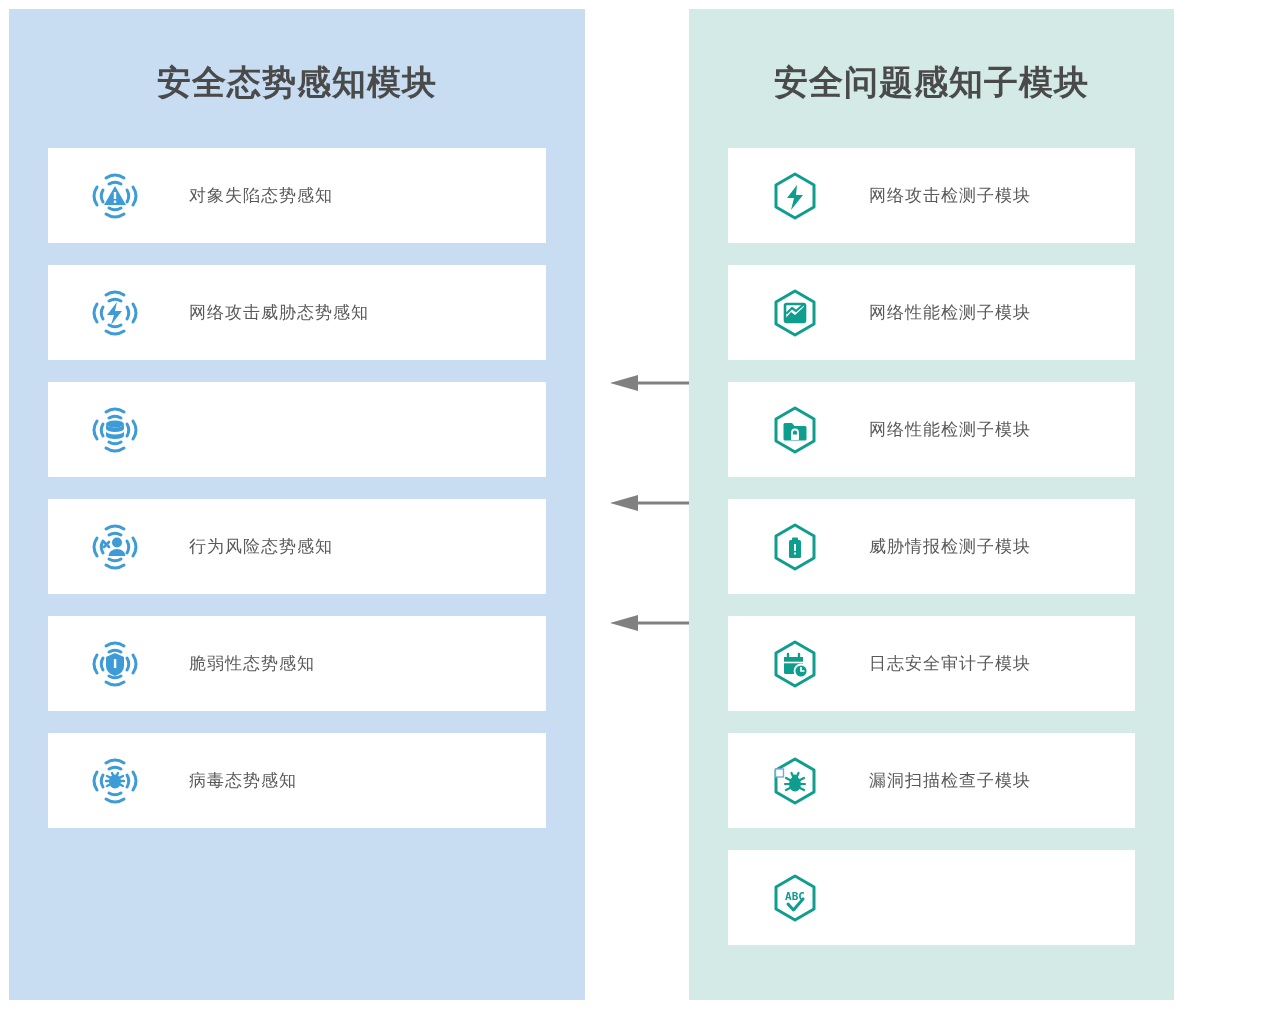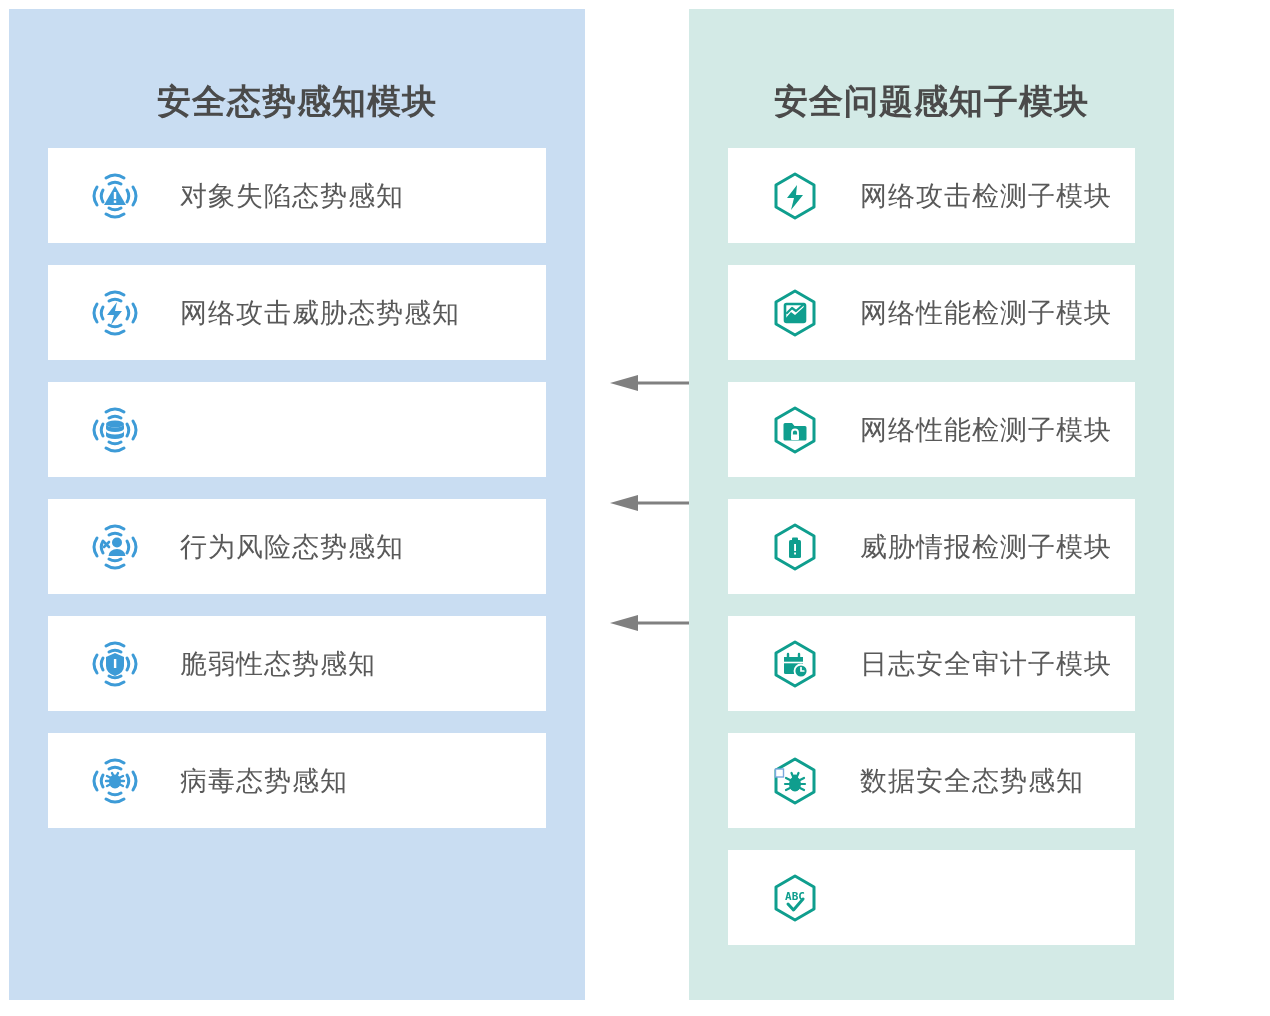--- a/index.html
+++ b/index.html
@@ -38,21 +38,21 @@
     width: 485px;
     background: #d3eae6;
   }
 
   .panel-title {
     text-align: center;
     font-size: 34px;
     font-weight: bold;
     color: #4a4a4a;
     letter-spacing: 1px;
-    padding-top: 74px;
+    padding-top: 55px;
     padding-bottom: 0;
     line-height: 1.1;
     height: 139px;
   }
 
   
   .card-list {
     display: flex;
     flex-direction: column;
     gap: 22px;
@@ -70,22 +70,22 @@
     width: 62px;
     height: 62px;
     flex: 0 0 62px;
     display: flex;
     justify-content: center;
   }
 
   .card-icon svg { display: block; }
 
   .card-label {
-    margin-left: 34px;
-    font-size: 27px;
+    margin-left: 43px;
+    font-size: 17px;
     color: #595959;
     letter-spacing: 1px;
     white-space: nowrap;
   }
 
   
   .arrow {
     position: absolute;
     left: 608px;
     width: 94px;
@@ -346,21 +346,21 @@
               <line x1="22" y1="40" x2="26" y2="38"></line>
               <line x1="40" y1="40" x2="36" y2="38"></line>
               <line x1="27.5" y1="23" x2="29" y2="26.5"></line>
               <line x1="34.5" y1="23" x2="33" y2="26.5"></line>
             </g>
             <ellipse cx="31" cy="34" rx="6" ry="7.5" fill="#0f9e8e"></ellipse>
             <circle cx="31" cy="27.5" r="3" fill="#0f9e8e"></circle>
             <rect x="11.5" y="19" width="8" height="8" fill="#ffffff" stroke="#7aa8dd" stroke-width="1.4"></rect>
           </svg>
         </span>
-        <span class="card-label">数据安全态势感知</span>
+        <span class="card-label">漏洞扫描检查子模块</span>
       </div>
 
       <div class="card">
         <span class="card-icon">
           <svg width="62" height="62" viewBox="0 0 62 62">
             <path d="M31 9 L50 20 V42 L31 53 L12 42 V20 Z" fill="none" stroke="#0f9e8e" stroke-width="3" stroke-linejoin="round"></path>
             <text x="31" y="33" text-anchor="middle" font-family="'DejaVu Sans Mono', monospace" font-size="11" font-weight="bold" fill="#0f9e8e">ABC</text>
             <path d="M24 37 L29.5 43 L39 32" fill="none" stroke="#0f9e8e" stroke-width="3" stroke-linecap="round" stroke-linejoin="round"></path>
           </svg>
         </span>

